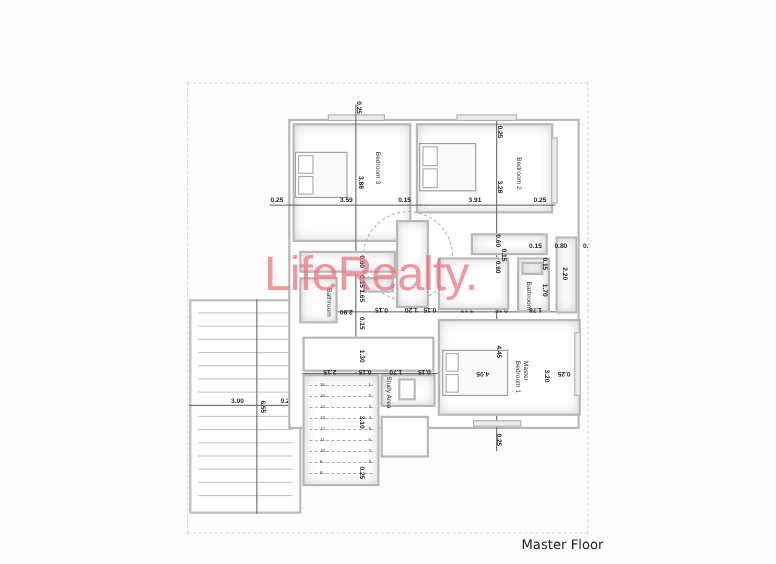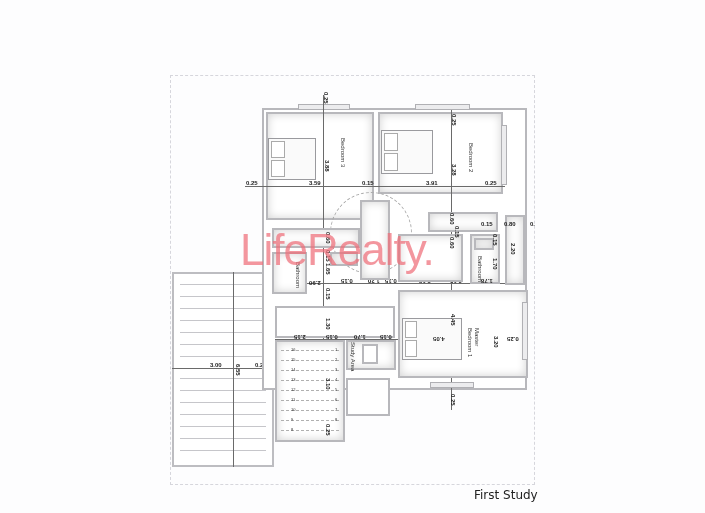--- a/index.html
+++ b/index.html
@@ -175,14 +175,14 @@
   <span class="dim rot" style="left:331px; top:318px;">1.30</span>
   <span class="dim rot180" style="left:294px; top:334px;">2.15</span>
   <span class="dim rot180" style="left:326px; top:334px;">0.15</span>
   <span class="dim rot180" style="left:354px; top:334px;">1.70</span>
   <span class="dim rot180" style="left:380px; top:334px;">0.15</span>
   <span class="dim rot" style="left:331px; top:378px;">3.10</span>
   <span class="dim rot" style="left:331px; top:424px;">0.25</span>
 
   <div class="watermark">LifeRealty.</div>
 
-  <div class="caption">First Study</div>
+  <div class="caption">Master Floor</div>
 </div>
 
 </body></html>

